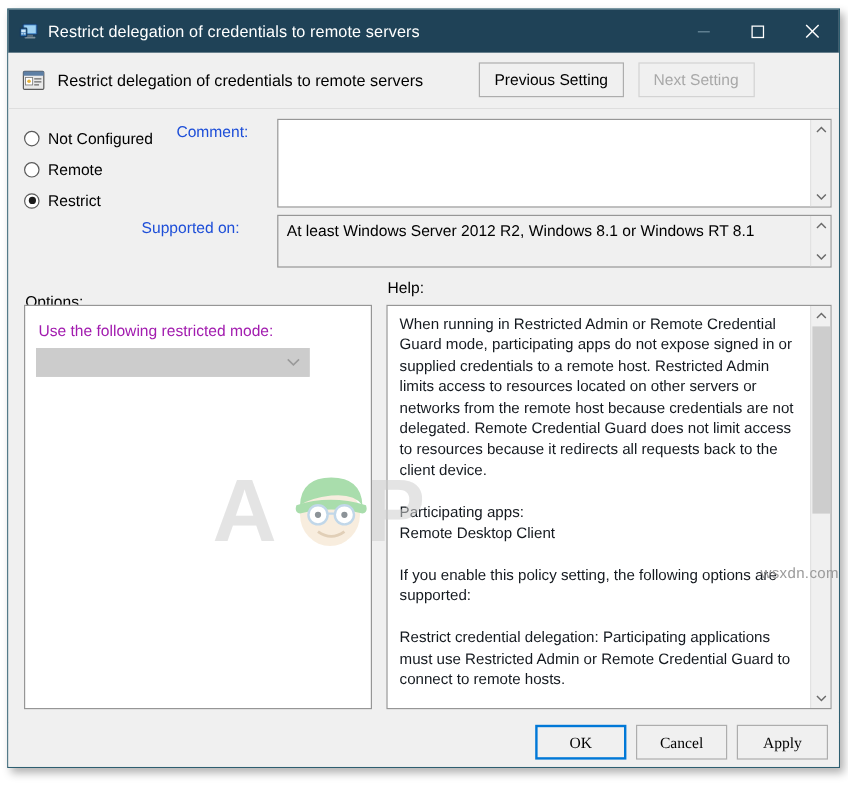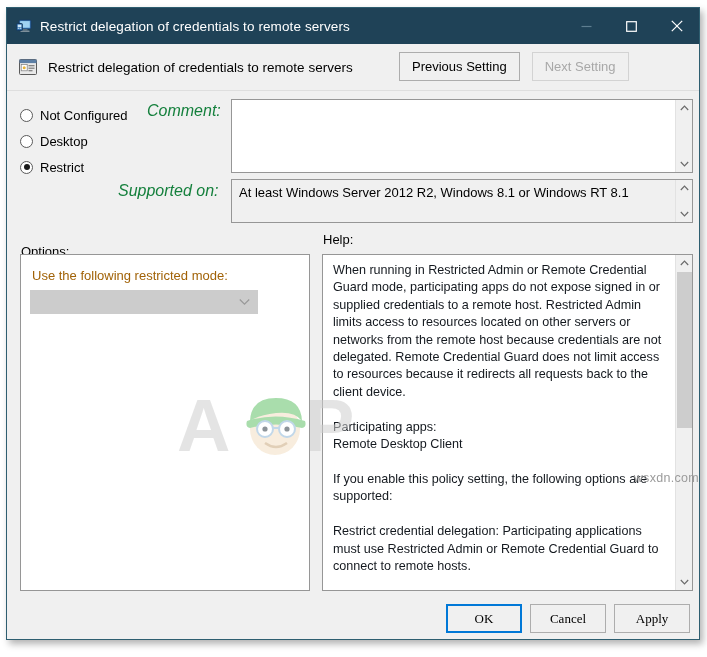--- a/index.html
+++ b/index.html
@@ -150,24 +150,23 @@
   }
   .radio-label {
     font-size: 13px;
     color: #000000;
     white-space: nowrap;
   }
 
   
   .field-label {
     position: absolute;
-    font-size: 16px;
-    color: #15803d;
-    white-space: nowrap;
-    font-style: italic;
+    font-size: 13px;
+    color: #1d4ed8;
+    white-space: nowrap;
   }
   .lbl-comment { left: 140px; top: 11px; }
   .lbl-supported { left: 111px; top: 91px; }
 
   .textbox {
     position: absolute;
     border: 1px solid #969696;
     background: #ffffff;
     box-sizing: border-box;
     overflow: hidden;
@@ -220,21 +219,21 @@
     box-sizing: border-box;
     overflow: hidden;
   }
   .panel-options { left: 13px; top: 163px; width: 290px; height: 337px; }
   .panel-help    { left: 315px; top: 163px; width: 371px; height: 337px; }
 
   .opt-label {
     position: absolute;
     left: 11px; top: 13px;
     font-size: 13px;
-    color: #a16207;
+    color: #a21caf;
     white-space: nowrap;
   }
   .combo {
     position: absolute;
     left: 9px; top: 35px;
     width: 228px; height: 24px;
     background: #cccccc;
     border: 1px solid #cccccc;
     box-sizing: border-box;
   }
@@ -365,21 +364,21 @@
 
     <div class="body-area">
 
       <div class="radios">
         <div class="radio-row">
           <span class="radio-mark"></span>
           <span class="radio-label">Not Configured</span>
         </div>
         <div class="radio-row">
           <span class="radio-mark"></span>
-          <span class="radio-label">Desktop</span>
+          <span class="radio-label">Remote</span>
         </div>
         <div class="radio-row">
           <span class="radio-mark checked"></span>
           <span class="radio-label">Restrict</span>
         </div>
       </div>
 
       <span class="field-label lbl-comment">Comment:</span>
       <div class="textbox box-comment">
         <div class="tb-text"></div>

